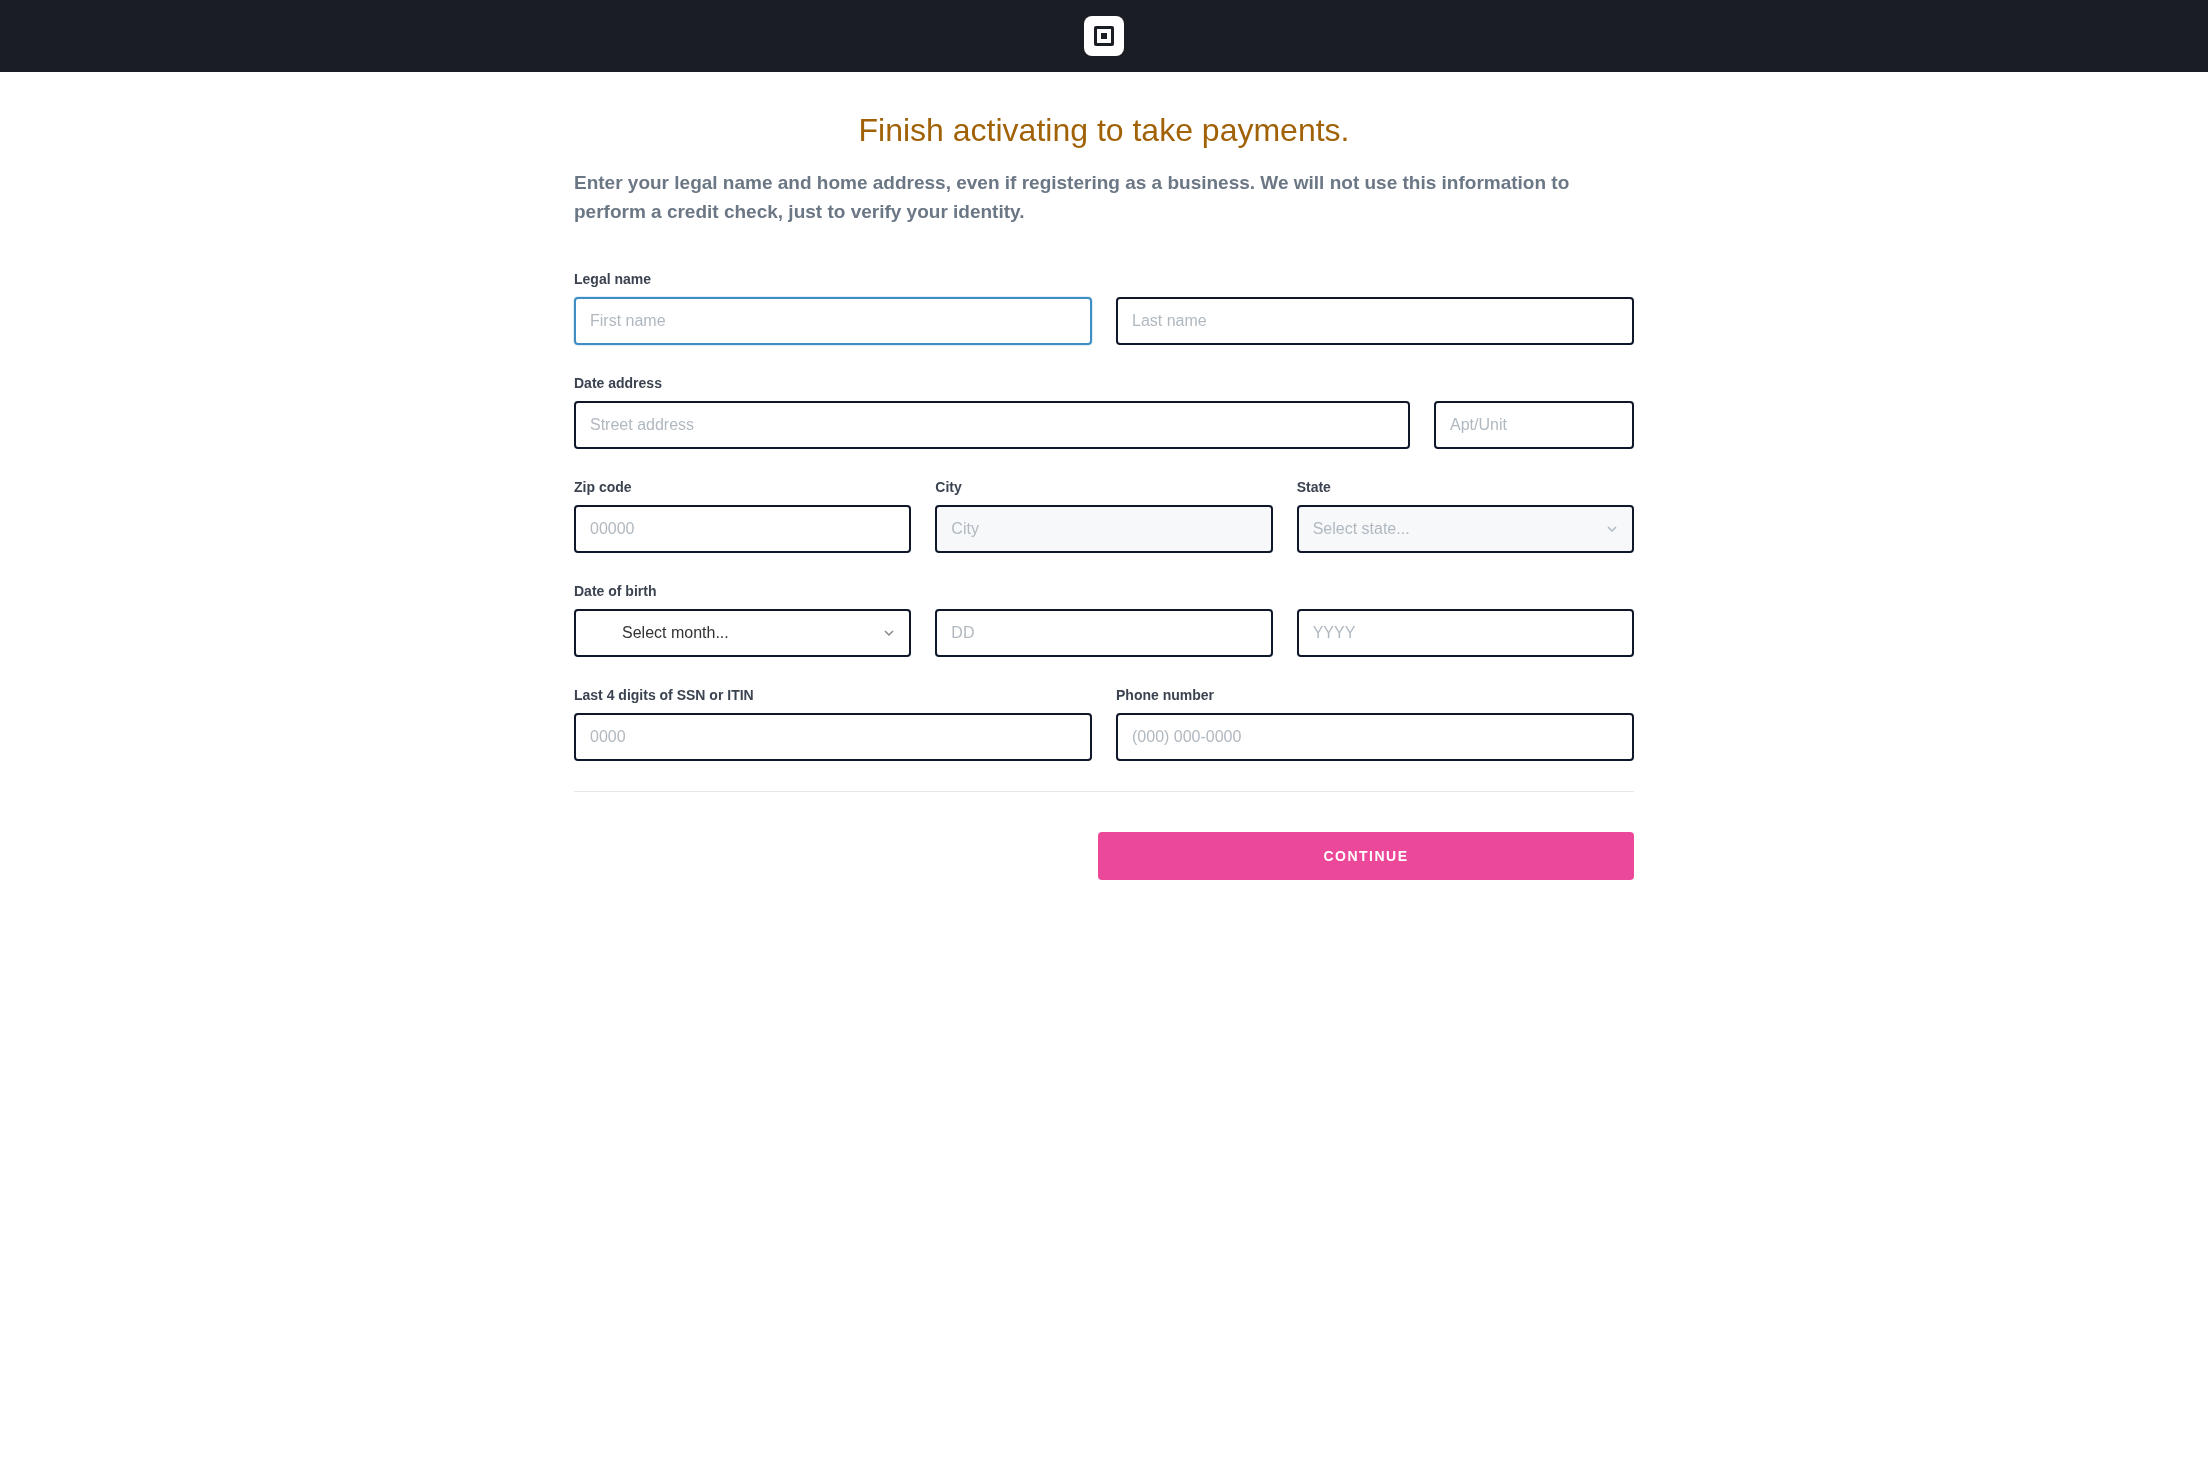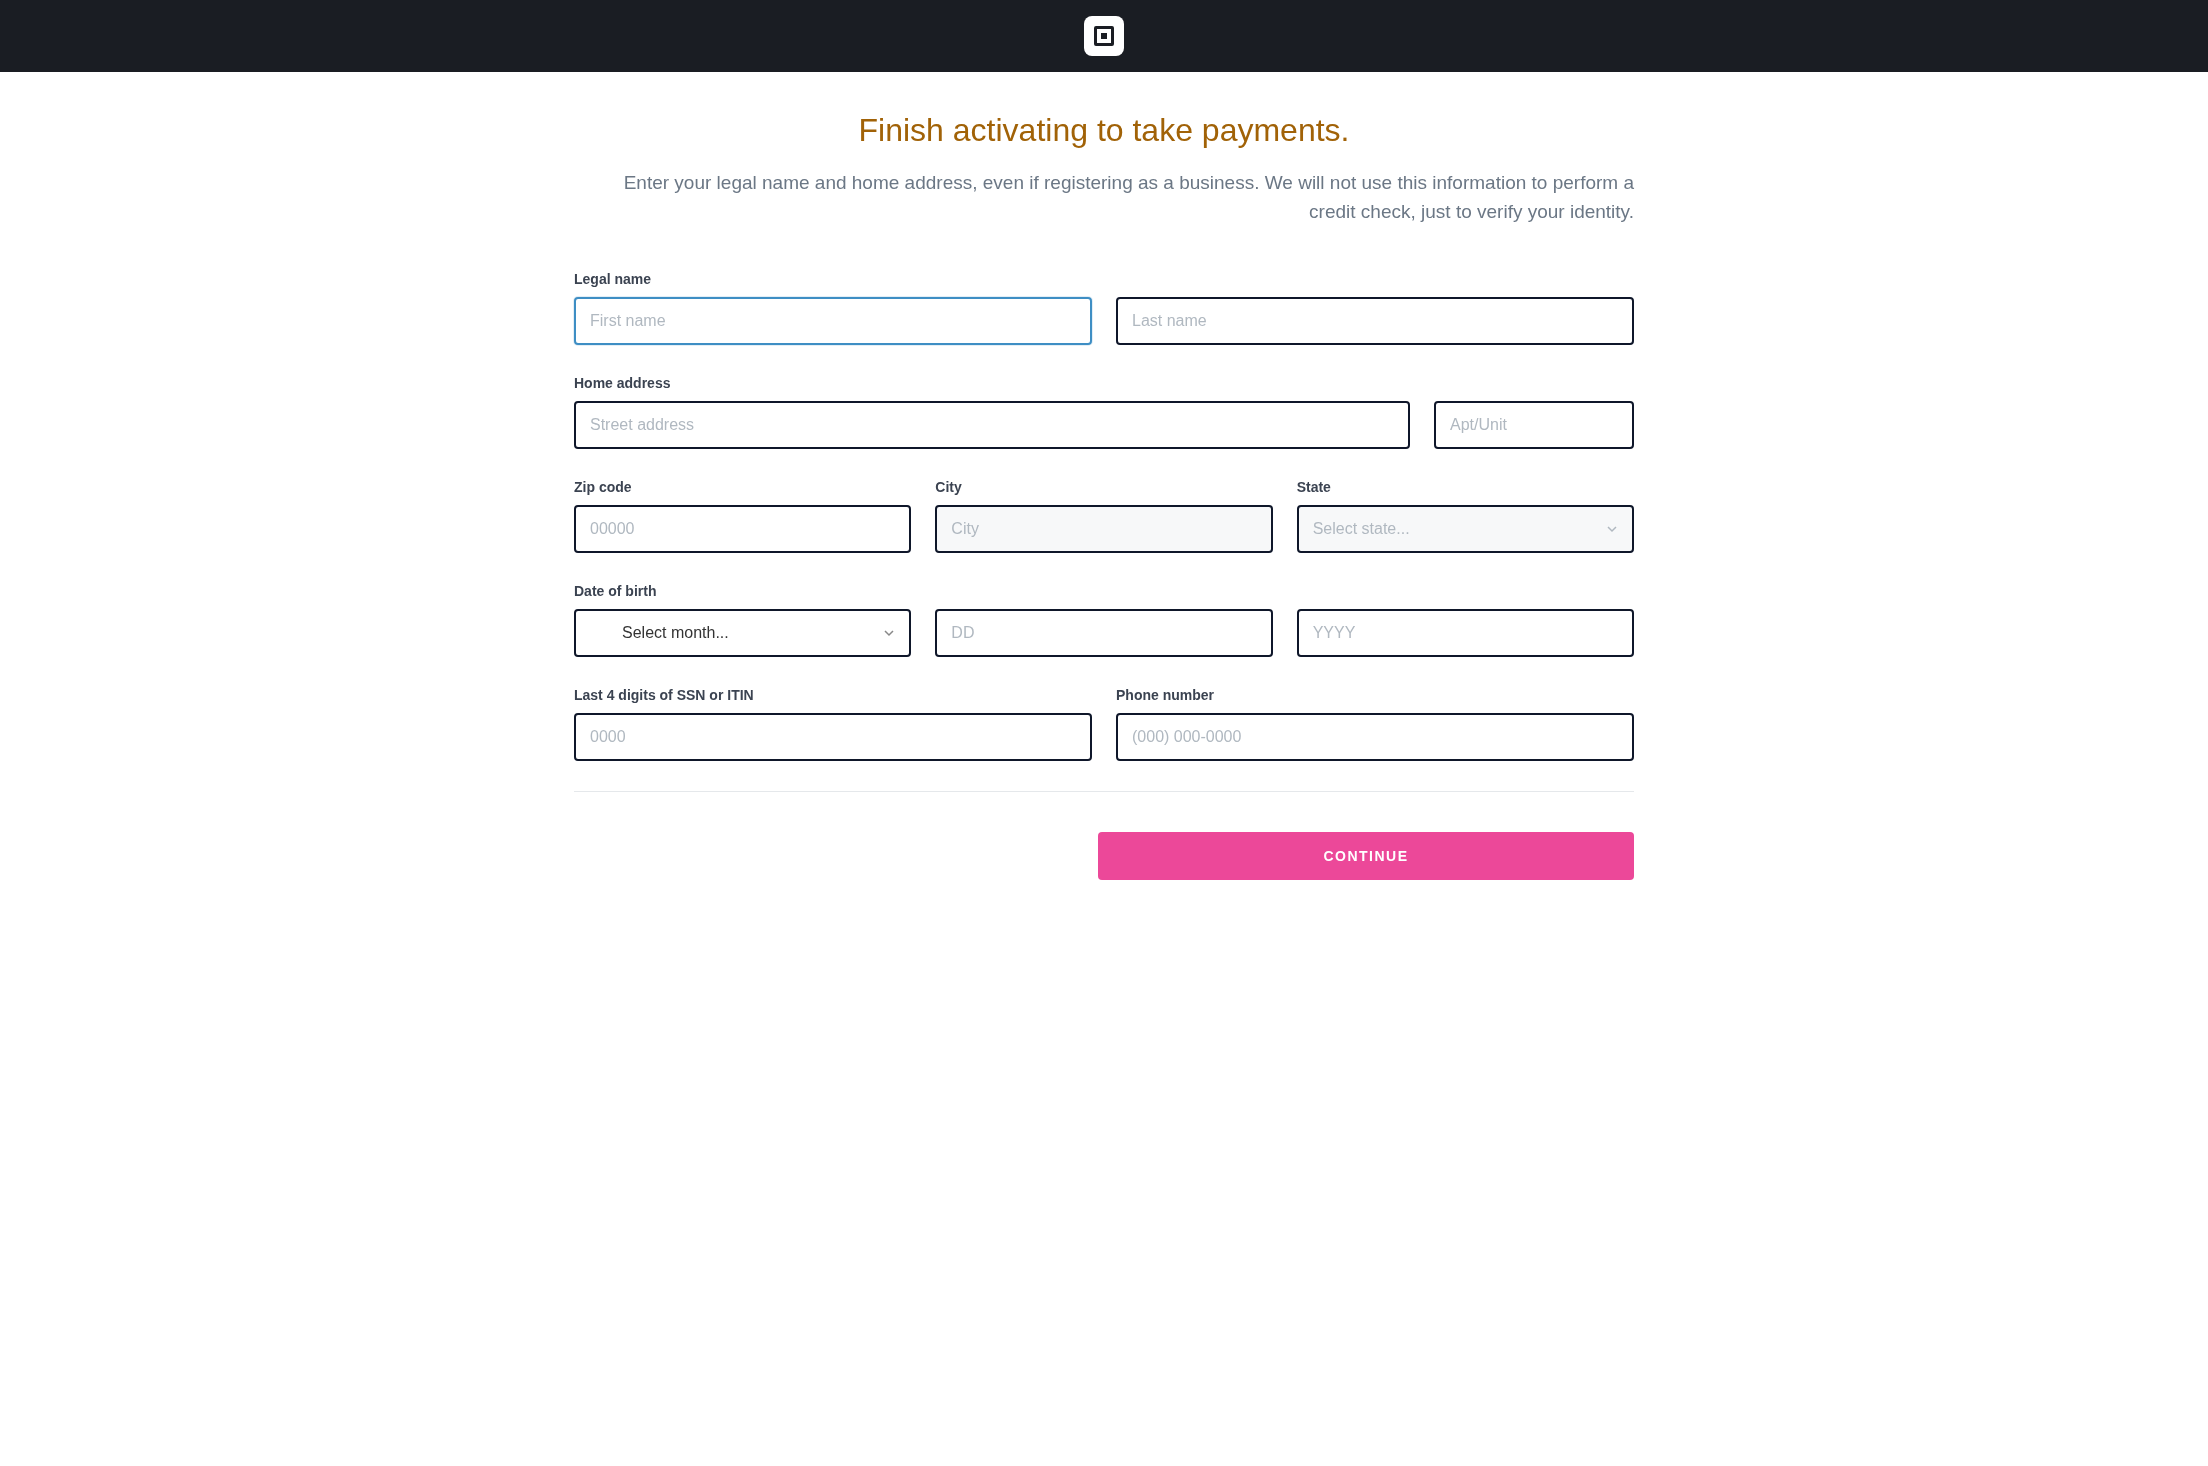--- a/index.html
+++ b/index.html
@@ -49,23 +49,23 @@
     }
     .page-title {
       font-size: 32px;
       font-weight: 400;
       color: #a16207;
       text-align: center;
       margin-bottom: 20px;
     }
     .page-subtitle {
       font-size: 19px;
-      font-weight: 400;
+      font-weight: 700;
       color: #6b7785;
-      text-align: right;
+      text-align: left;
       margin-bottom: 45px;
       line-height: 1.5;
     }
     .form-section {
       margin-bottom: 30px;
     }
     .field-label {
       font-size: 14px;
       font-weight: 600;
       color: #3b4351;
@@ -171,21 +171,21 @@
       <div class="col-half">
         <input type="text" class="focused" placeholder="First name" style="">
       </div>
       <div class="col-half">
         <input type="text" placeholder="Last name" style="">
       </div>
     </div>
   </div>
 
   <div class="form-section">
-    <label class="field-label">Home address</label>
+    <label class="field-label">Date address</label>
     <div class="row">
       <div class="col-street">
         <input type="text" placeholder="Street address" style="">
       </div>
       <div class="col-apt">
         <input type="text" placeholder="Apt/Unit" style="">
       </div>
     </div>
   </div>
 

